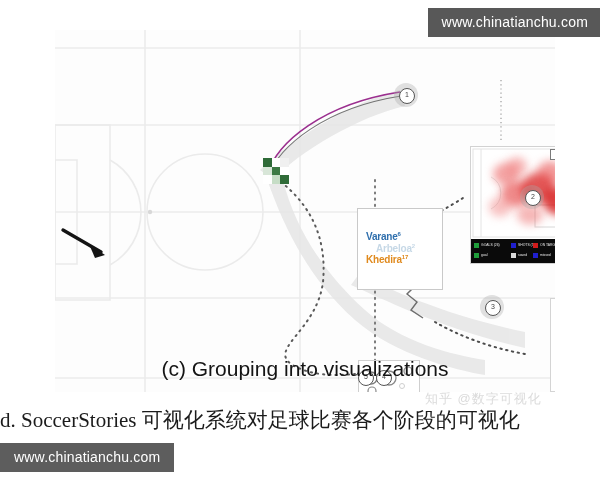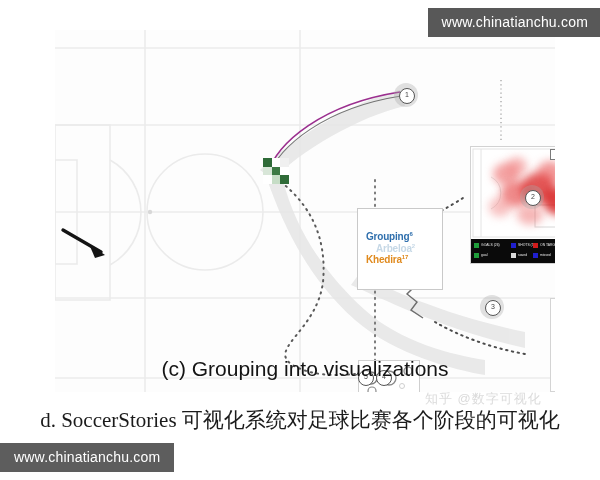--- a/index.html
+++ b/index.html
@@ -52,21 +52,20 @@
     overflow: hidden;
   }
   #figure-svg { position:absolute; left:0; top:0; width:500px; height:362px; }
 
   
   #caption {
     position: absolute;
     left: 0;
     top: 406px;
     width: 600px;
-    text-align: center;
     font-family: "Liberation Serif", serif;
     font-size: 21px;
     color: #1b1b1b;
     white-space: nowrap;
   }
   #zhihu-wm {
     position: absolute;
     left: 425px;
     top: 390px;
     font-family: "Liberation Sans", sans-serif;
@@ -269,21 +268,21 @@
     <div class="gb" style="left:0;   top:8.6px;background:#d8e6d8;"></div>
     <div class="gb" style="left:8.6px;top:8.6px;background:#3c7a44;"></div>
     <div class="gb" style="left:17.2px;top:8.6px;background:#ffffff;"></div>
     <div class="gb" style="left:0;   top:17.2px;background:#ffffff;"></div>
     <div class="gb" style="left:8.6px;top:17.2px;background:#c6ddc6;"></div>
     <div class="gb" style="left:17.2px;top:17.2px;background:#2f6b38;"></div>
   </div>
 
   <div class="names-card">
     <div class="nm n0">
-      <span>Grouping</span><span class="sup">6</span>
+      <span>Varane</span><span class="sup">6</span>
     </div>
     <div class="nm n1">
       <span>Arbeloa</span><span class="sup">2</span>
     </div>
     <div class="nm n2">
       <span>Khedira</span><span class="sup">17</span>
     </div>
   </div>
 
   <div class="heat-panel">

